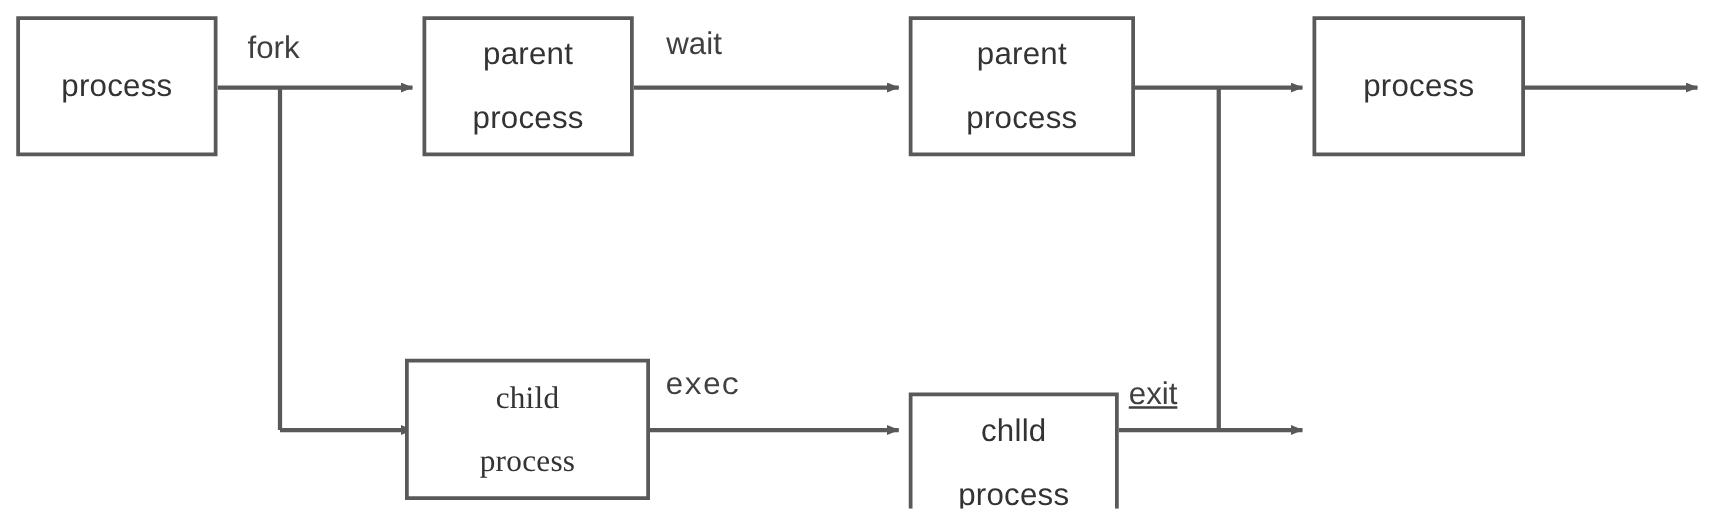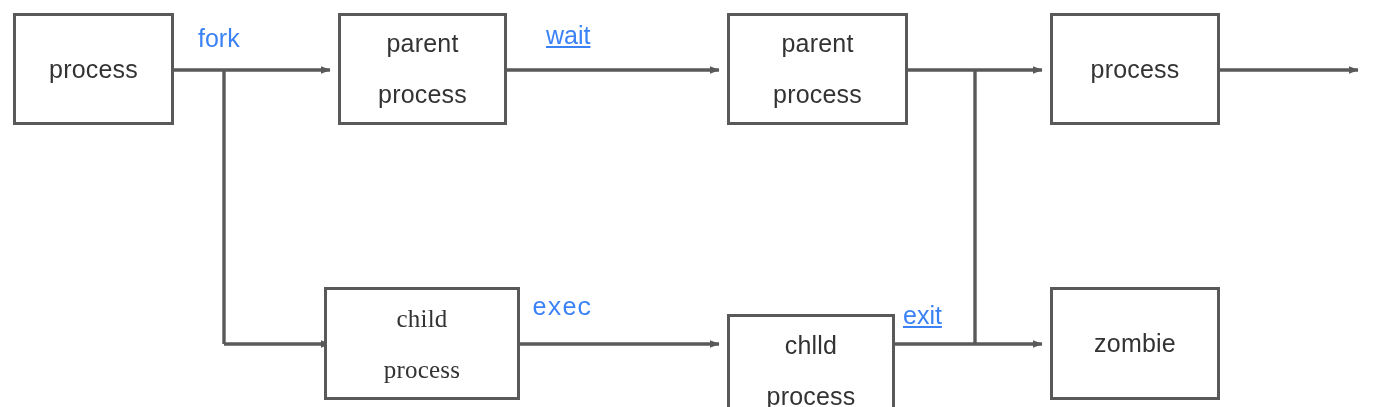--- a/index.html
+++ b/index.html
@@ -38,21 +38,21 @@
     font-size: 25px;
     line-height: 1.0;
     letter-spacing: 0.2px;
     z-index: 3;
   }
   .node .line1 { display: block; }
   .node .line2 { display: block; margin-top: 26px; }
   .node.single .line1 { display: block; }
   .edge-label {
     position: absolute;
-    color: #3b82f6;
+    color: #404040;
     font-size: 25px;
     line-height: 1.0;
     white-space: nowrap;
     z-index: 4;
     background: transparent;
     text-align: right;
   }
 </style>
 </head>
 <body>
@@ -109,25 +109,22 @@
   <div class="node" style="left:324px; top:287px; width:196px; height:113px;font-family:Liberation Serif, serif;">
     <span class="line1">child</span>
     <span class="line2">process</span>
   </div>
 
   <div class="node" style="left:727px; top:287px; width:168px; height:113px;margin-top:27px;">
     <span class="line1">chlld</span>
     <span class="line2">process</span>
   </div>
 
-  <div class="node single" style="left:1050px; top:287px; width:170px; height:113px;">
-    <span class="line1">zombie</span>
-  </div>
 
   <div class="edge-label" style="left:198px; top:26px;">fork</div>
 
-  <div class="edge-label" style="left:546px; top:23px;text-decoration:underline;">wait</div>
+  <div class="edge-label" style="left:533px; top:23px;">wait</div>
 
   <div class="edge-label" style="left:532px; top:296px;font-family:Liberation Mono, monospace;">exec</div>
 
   <div class="edge-label" style="left:903px; top:303px;text-decoration:underline;">exit</div>
 
 </div>
 
 </body></html>

